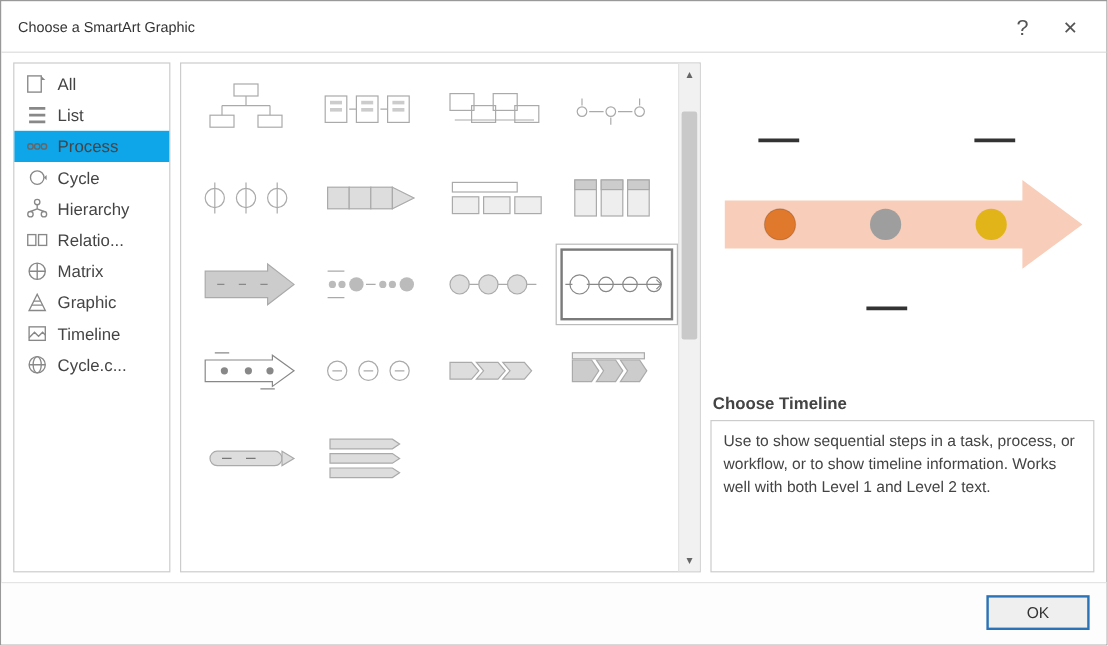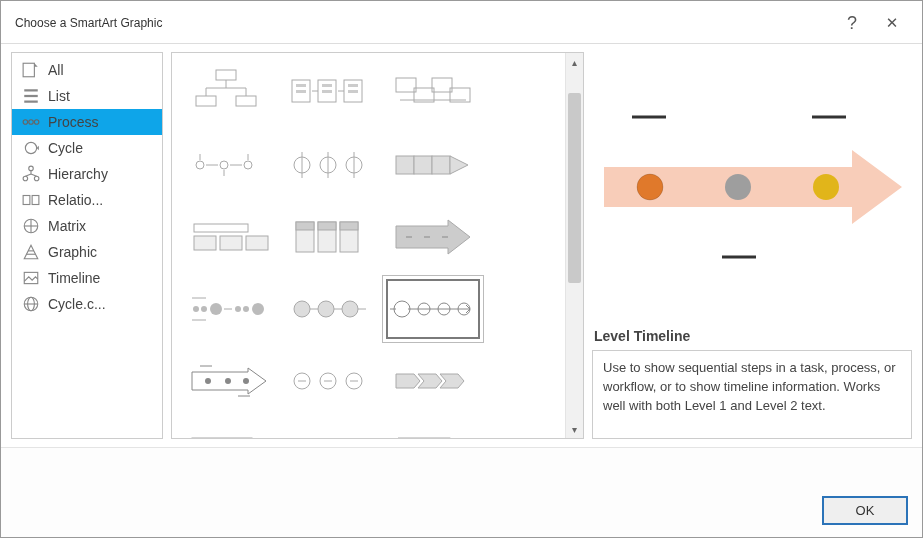--- a/index.html
+++ b/index.html
@@ -42,21 +42,21 @@
     cursor: pointer;
   }
   .titlebar .help { font-size: 18px; }
   .body {
     display: flex;
     flex: 1;
     overflow: hidden;
   }
   
   .sidebar {
-    width: 152px;
+    width: 131px;
     border: 1px solid #ccc;
     margin: 8px 4px 8px 10px;
     padding: 4px 0;
     background: #fff;
   }
   .side-item {
     display: flex;
     align-items: center;
     gap: 8px;
     padding: 5px 10px;
@@ -184,21 +184,20 @@
     min-width: 86px;
     padding: 5px 16px;
     font-size: 13px;
     background: #efefef;
     border: 1px solid #bdbdbd;
     cursor: pointer;
     text-align: center;
   }
   .btn.primary {
     border: 2px solid #2b73b8;
-    margin-top: 38px;
   }
   
 </style>
 </head>
 <body>
 
 <div class="dialog">
 
   <div class="titlebar">
     <div class="title">Choose a SmartArt Graphic</div>
@@ -509,21 +508,21 @@
           <path d="M 2 95 L 250 95 L 250 78 L 300 115 L 250 152 L 250 135 L 2 135 Z" fill="#f8cdb9"></path>
 
           <circle cx="48" cy="115" r="13" fill="#e0792b"></circle>
           <circle cx="48" cy="115" r="13" fill="none" stroke="rgba(0,0,0,0.15)" stroke-width="1"></circle>
           <circle cx="136" cy="115" r="13" fill="#9e9e9e"></circle>
           <circle cx="224" cy="115" r="13" fill="#e1b51a"></circle>
 
           <line x1="120" y1="185" x2="154" y2="185" stroke="#333" stroke-width="3"></line>
         </svg>
       </div>
-      <div class="preview-title">Level Timeline</div>
+      <div class="preview-title">Choose Timeline</div>
       <div class="preview-desc">Use to show sequential steps in a task, process, or workflow, or to show timeline information. Works well with both Level 1 and Level 2 text.</div>
     </div>
 
   </div>
 
   <div class="footer">
     <div class="btn primary">OK</div>
   </div>
 
 </div>

